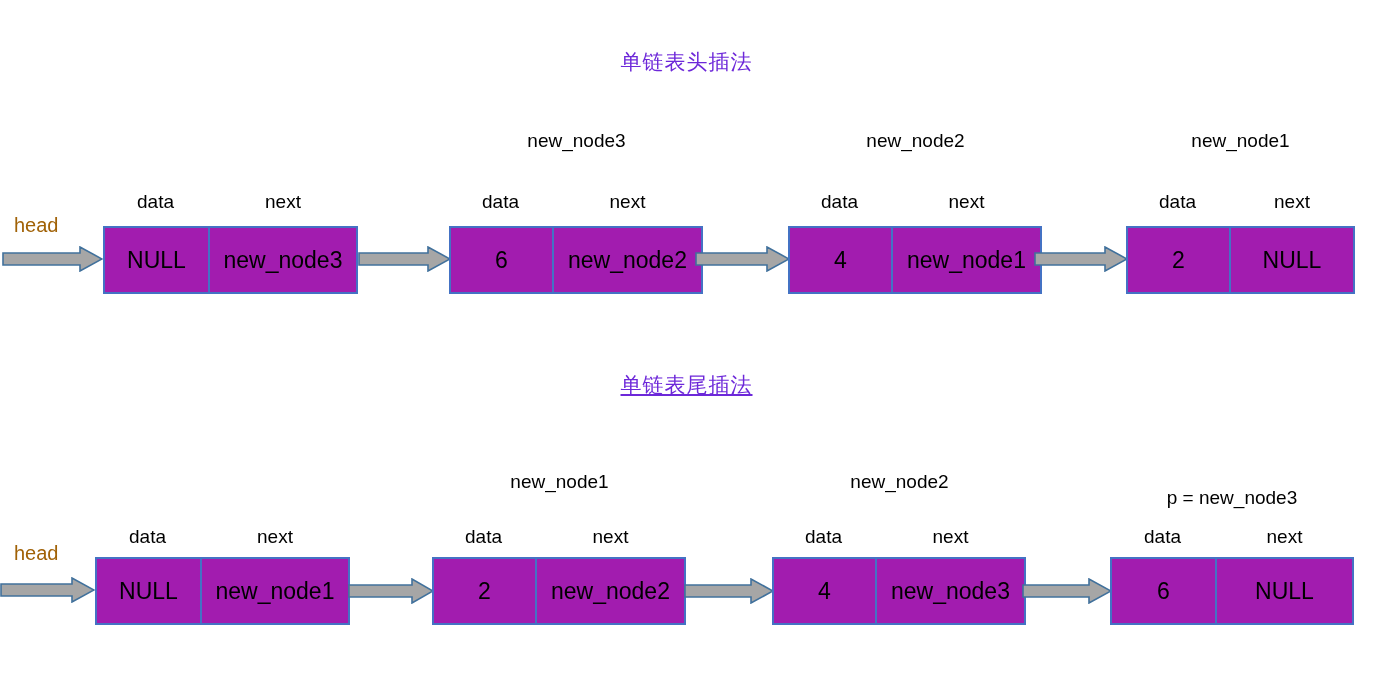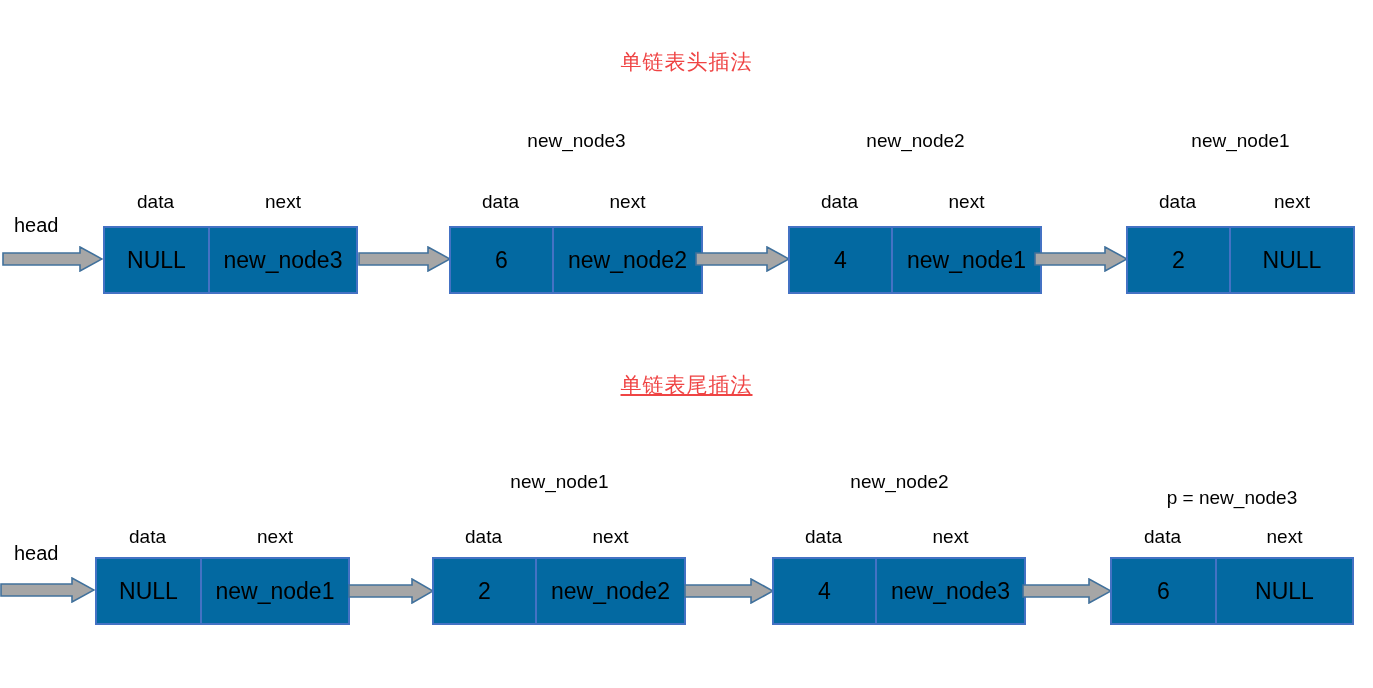--- a/index.html
+++ b/index.html
@@ -14,34 +14,34 @@
     font-family: "Liberation Sans", "DejaVu Sans", sans-serif;
     color: #000000;
     overflow: hidden;
   }
 
   .section-title {
     position: absolute;
     width: 100%;
     text-align: center;
     left: 0;
-    color: #ef4444;
+    color: #6d28d9;
     font-size: 21px;
     letter-spacing: 1px;
     white-space: nowrap;
   }
   #title-head { top: 48px; }
   #title-tail { top: 371px; text-decoration: underline; }
 
   
   .node {
     position: absolute;
     box-sizing: border-box;
     border: 2px solid #4472c4;
-    background: #0369a1;
+    background: #a21caf;
     display: flex;
     height: 68px;
   }
   .cell {
     box-sizing: border-box;
     display: flex;
     align-items: center;
     justify-content: center;
     font-size: 23px;
     color: #000000;
@@ -70,21 +70,21 @@
     font-size: 19px;
     color: #000000;
     white-space: nowrap;
     text-align: center;
   }
 
   
   .head-label {
     position: absolute;
     font-size: 20px;
-    color: #000000;
+    color: #a16207;
     white-space: nowrap;
   }
 
   
   .arrow {
     position: absolute;
     height: 26px;
   }
   .arrow svg { display: block; width: 100%; height: 100%; }
 </style>

